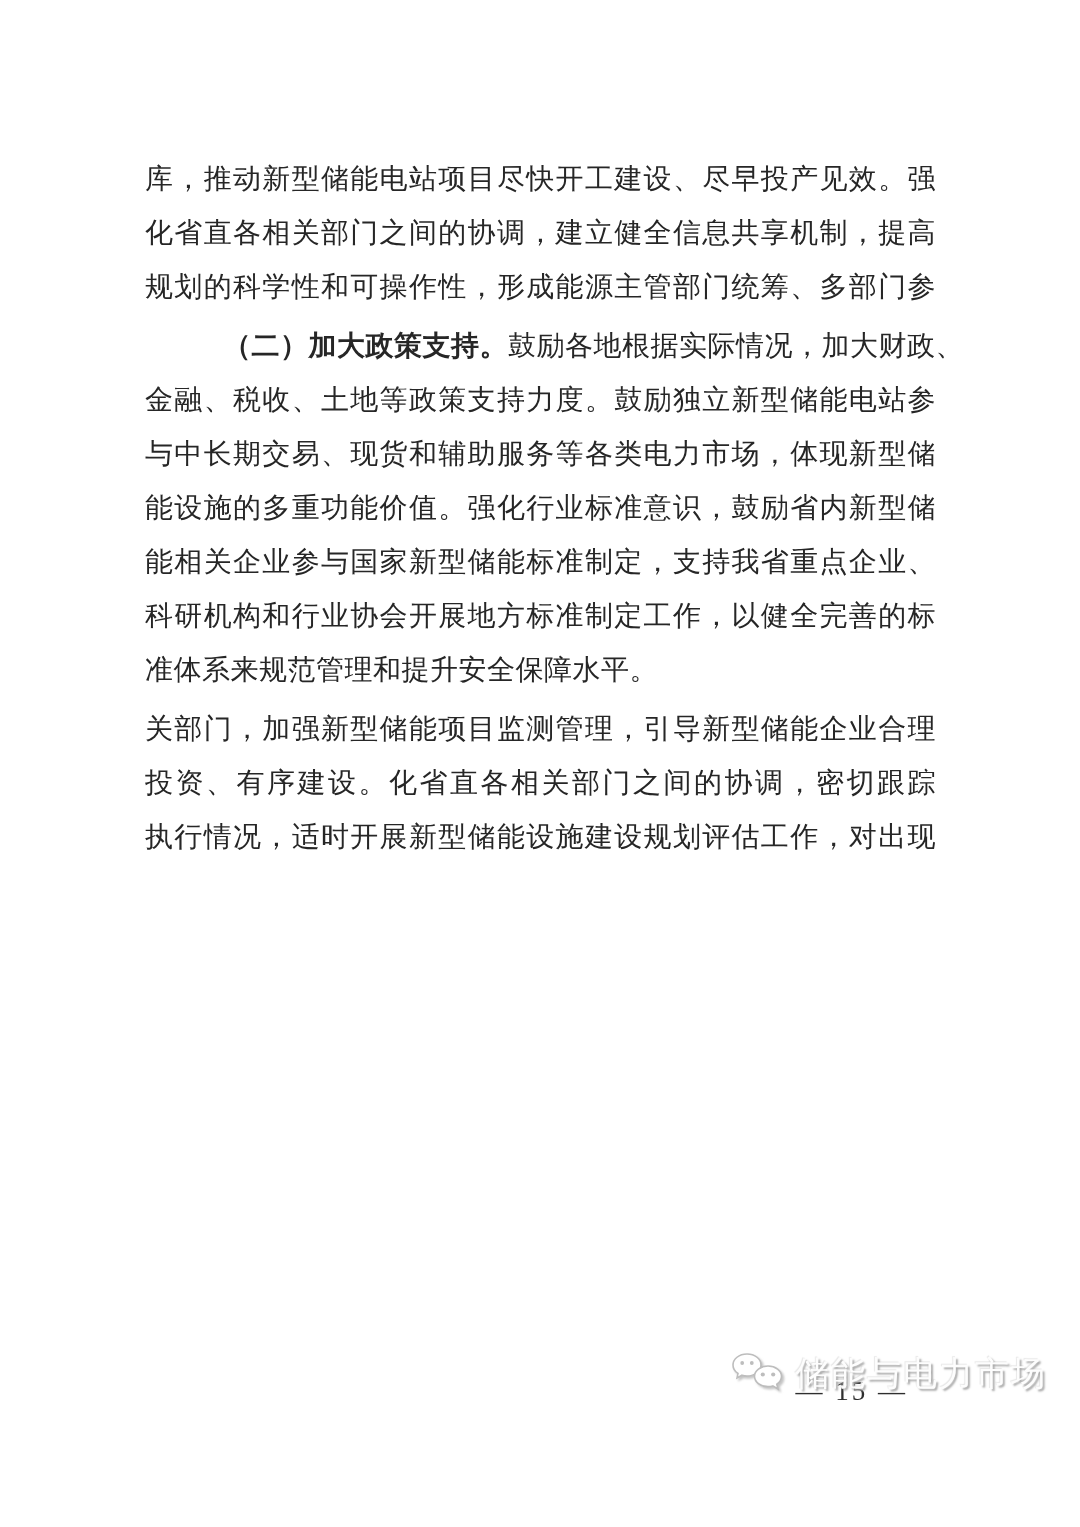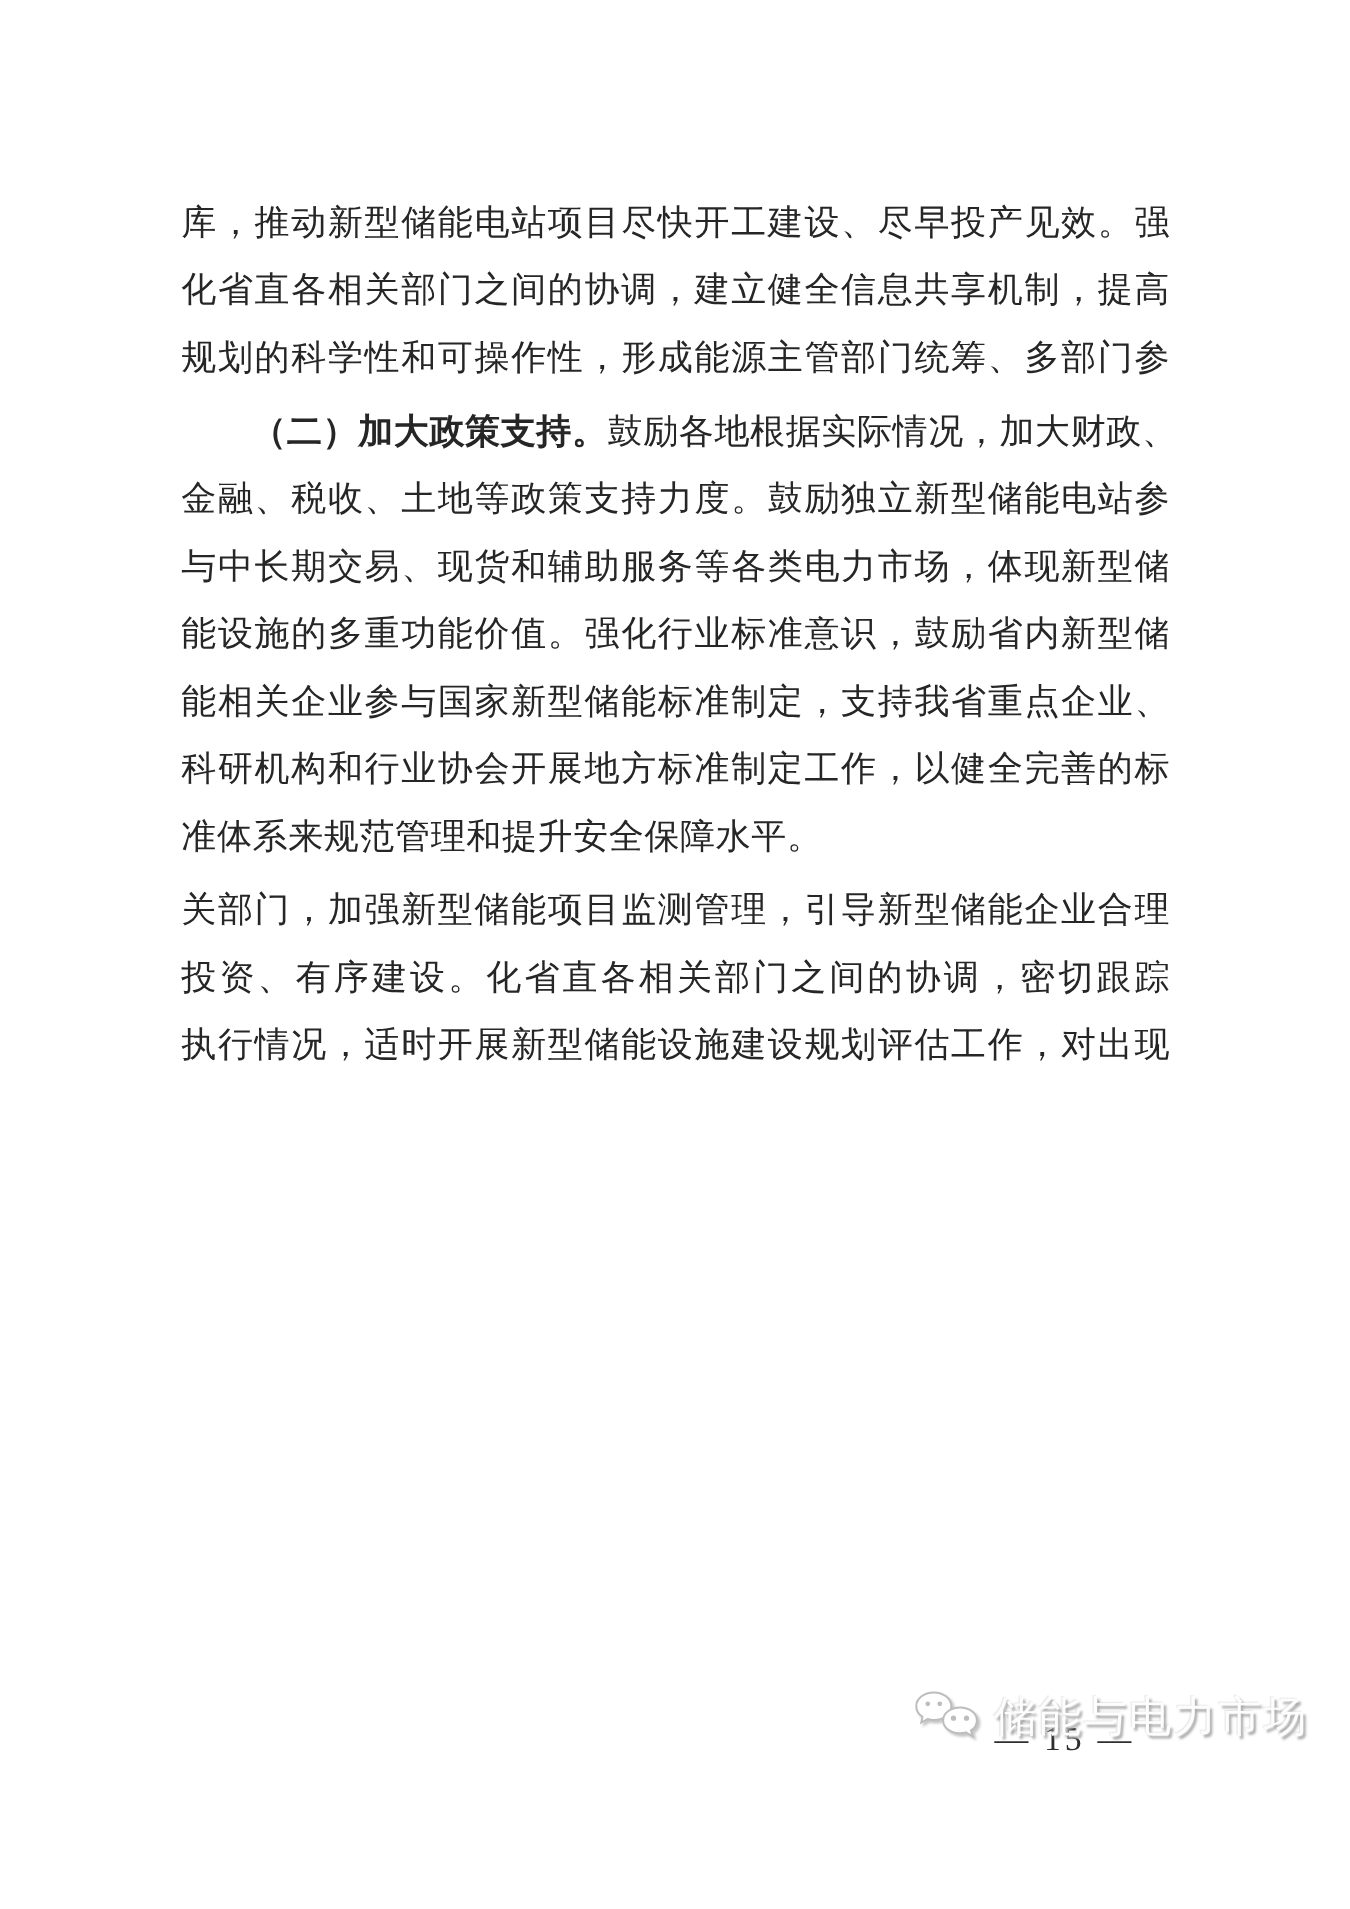--- a/index.html
+++ b/index.html
@@ -28,21 +28,21 @@
     line-height: 54px;
     height: 54px;
     text-align: justify;
     text-align-last: justify;
     text-justify: inter-character;
     white-space: nowrap;
     letter-spacing: 0.5px;
   }
   .line.last { text-align-last: left; }
   .line.indent { text-indent: 2em; }
-  .lead { font-weight: 700; }
+  .lead { font-weight: 700; margin-left: 22px; }
   .page-number {
     position: absolute;
     top: 1376px;
     right: 172px;
     font-size: 27px;
     letter-spacing: 3px;
     color: #2e2e2e;
     white-space: nowrap;
   }
   .watermark {

